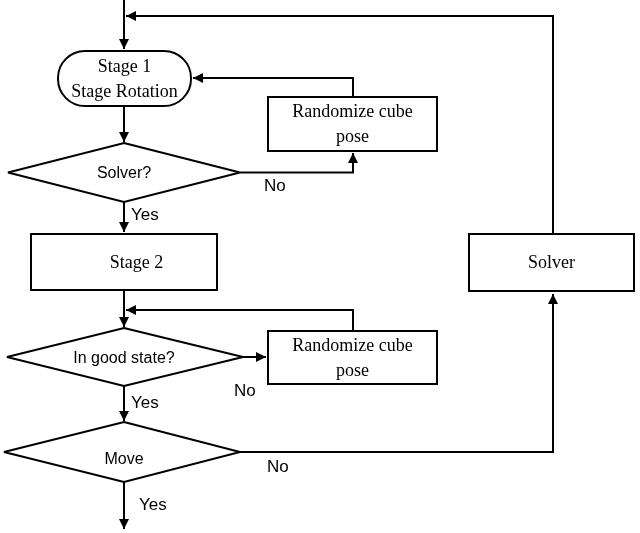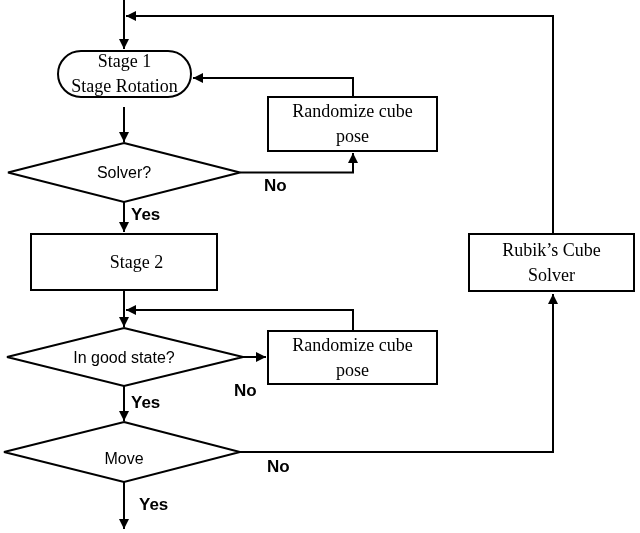--- a/index.html
+++ b/index.html
@@ -57,21 +57,20 @@
     line-height: 21px;
     color: #000000;
   }
   .edge-label {
     position: absolute;
     font-family: "Liberation Sans", "DejaVu Sans", sans-serif;
     font-size: 17px;
     line-height: 18px;
     color: #000000;
     white-space: nowrap;
-    font-weight: bold;
   }
 </style>
 </head>
 <body>
 
 <div class="canvas">
 
   <svg class="edges-layer" viewBox="0 0 640 533" xmlns="http://www.w3.org/2000/svg">
     <defs>
       <marker id="arw" markerUnits="userSpaceOnUse" markerWidth="12" markerHeight="12" refX="10" refY="5" orient="auto">
@@ -90,41 +89,40 @@
     <path class="edge" d="M243,357 H266" marker-end="url(#arw)"></path>
     <path class="edge" d="M124,386 V421" marker-end="url(#arw)"></path>
     <path class="edge" d="M240,452 H553 V294" marker-end="url(#arw)"></path>
     <path class="edge" d="M124,482 V529" marker-end="url(#arw)"></path>
 
     <polygon class="decision" points="124,143 240,172.5 124,202 8,172.5"></polygon>
     <polygon class="decision" points="124,328 243,357 124,386 7,357"></polygon>
     <polygon class="decision" points="124,422 240,452 124,482 4,452"></polygon>
   </svg>
 
-  <div class="box" style="left:57px; top:50px; width:135px; height:48px;border-radius:28px;">
+  <div class="box" style="left:57px; top:50px; width:135px; height:57px;border-radius:28px;">
     <div>Stage 1</div>
     <div>Stage Rotation</div>
   </div>
 
   <div class="box" style="left:267px; top:96px; width:171px; height:56px;">
     <div>Randomize cube</div>
     <div>pose</div>
   </div>
 
   <div class="box" style="left:30px; top:233px; width:188px; height:58px;padding-left:25px;">
     <div>Stage 2</div>
   </div>
 
   <div class="box" style="left:267px; top:330px; width:171px; height:55px;">
     <div>Randomize cube</div>
     <div>pose</div>
   </div>
 
   <div class="box" style="left:468px; top:233px; width:167px; height:59px;">
-    <div>Rubik’s Cube</div>
     <div>Solver</div>
   </div>
 
   <div class="diamond-label" style="left:24px; top:162px;">Solver?</div>
   <div class="diamond-label" style="left:24px; top:347px;">In good state?</div>
   <div class="diamond-label" style="left:24px; top:448px;">
     <div>Move</div>
   </div>
 
   <div class="edge-label" style="left:131px; top:206px;">Yes</div>

